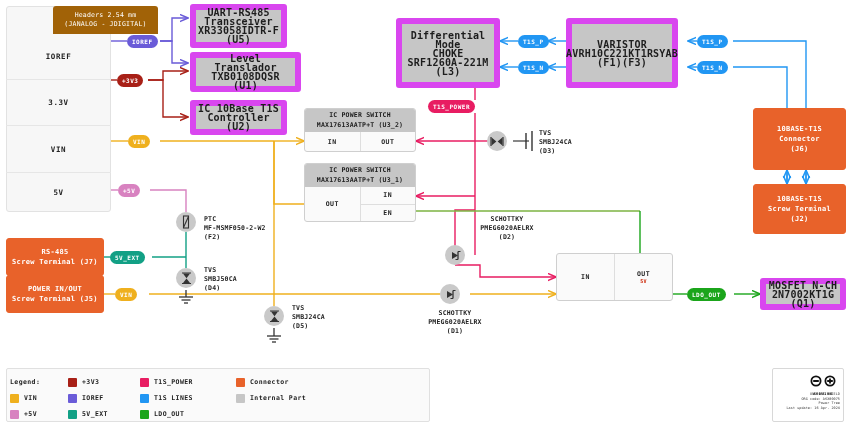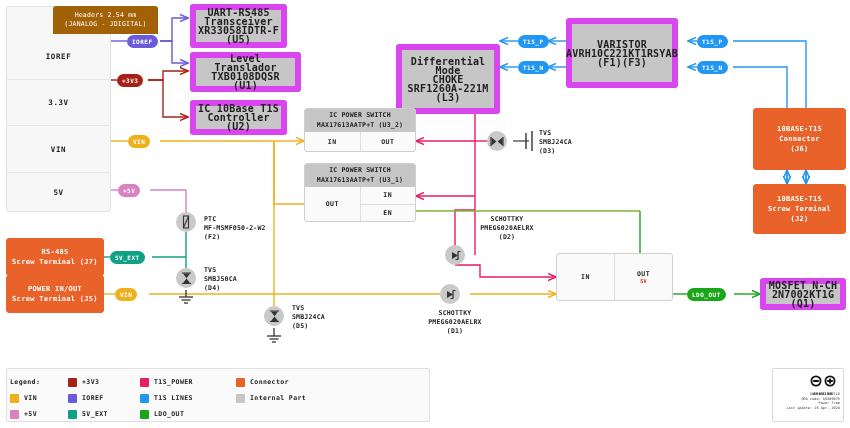--- a/index.html
+++ b/index.html
@@ -237,21 +237,21 @@
 <div class="abs part" style="left:190px;top:52px;width:111px;height:40px;">
   <span>Level Translador</span>
   <span>TXB0108DQSR</span>
   <span>(U1)</span>
 </div>
 <div class="abs part" style="left:190px;top:100px;width:97px;height:35px;">
   <span>IC 10Base T1S</span>
   <span>Controller</span>
   <span>(U2)</span>
 </div>
-<div class="abs part" style="left:396px;top:18px;width:104px;height:70px;margin-top:26px;">
+<div class="abs part" style="left:396px;top:18px;width:104px;height:70px;">
   <span>Differential Mode</span>
   <span>CHOKE</span>
   <span>SRF1260A-221M</span>
   <span>(L3)</span>
 </div>
 <div class="abs part" style="left:566px;top:18px;width:112px;height:70px;">
   <span>VARISTOR</span>
   <span>AVRH10C221KT1RSYAB</span>
   <span>(F1)(F3)</span>
 </div>

